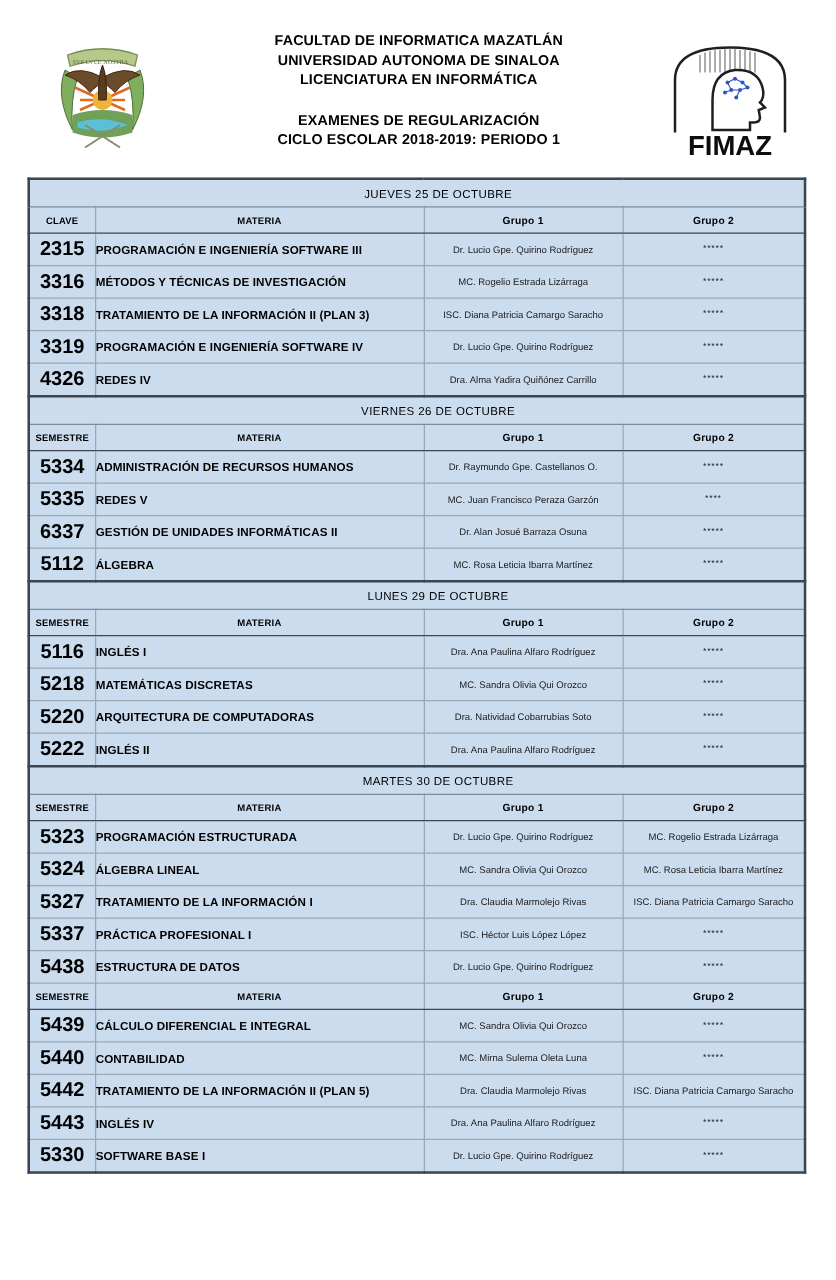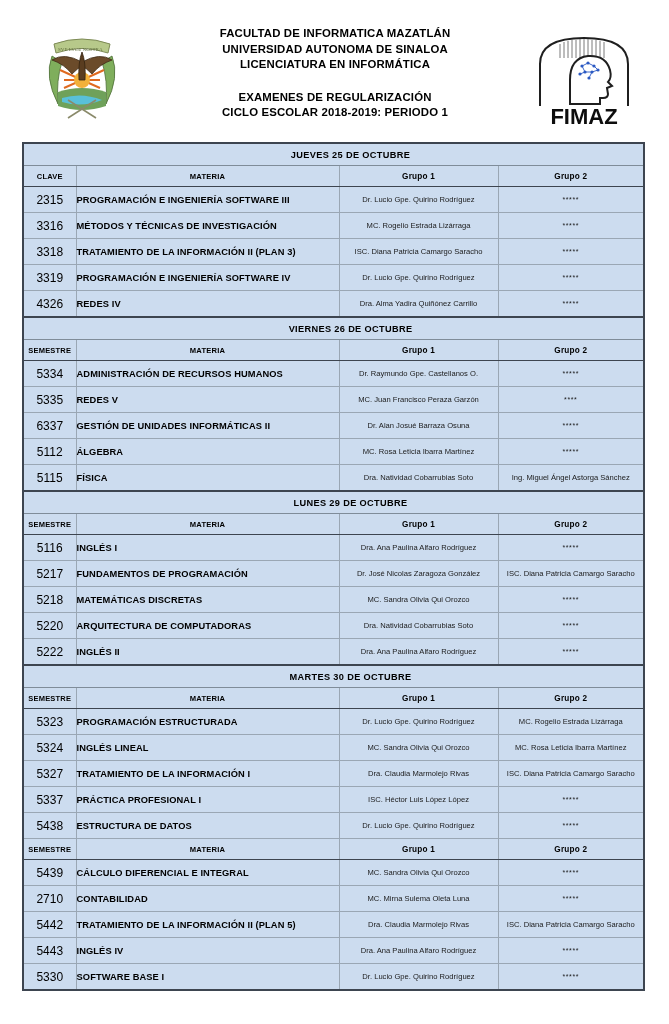--- a/index.html
+++ b/index.html
@@ -87,21 +87,21 @@
 
   col.c-clave   { width: 53px; }
   col.c-materia { width: 263px; }
   col.c-g1      { width: 159px; }
   col.c-g2      { width: 146px; }
 
   tr.day-row td {
     height: 21px;
     text-align: center;
     font-size: 9.2px;
-    font-weight: bold;
+    font-weight: normal;
     letter-spacing: 0.35px;
     border-left: 2px solid #3d4550;
     border-right: 2px solid #3d4550;
     border-top: 2px solid #3d4550;
     border-bottom: 1px solid #7f8c99;
     padding-left: 34px;
   }
   tr.head-row td {
     height: 20px;
     text-align: center;
@@ -111,22 +111,22 @@
     border-bottom: 1px solid #3d4550;
     border-top: 1px solid #7f8c99;
   }
   tr.head-row td.h-materia { font-size: 7.6px; }
   tr.head-row td.h-g1,
   tr.head-row td.h-g2 { font-size: 8.2px; }
 
   tr.data-row td { height: 25px; vertical-align: middle; }
   td.cl {
     text-align: center;
-    font-size: 12px;
-    font-weight: normal;
+    font-size: 16px;
+    font-weight: bold;
   }
   td.mat {
     text-align: left;
     padding-left: 8px;
     font-size: 9.3px;
     font-weight: bold;
     letter-spacing: 0.1px;
     white-space: nowrap;
   }
   td.g {
@@ -319,49 +319,37 @@
         <td class="mat">GESTIÓN DE UNIDADES INFORMÁTICAS II</td>
         <td class="g g1">Dr. Alan Josué Barraza Osuna</td>
         <td class="g g2 stars">*****</td>
       </tr>
       <tr class="data-row">
         <td class="cl">5112</td>
         <td class="mat">ÁLGEBRA</td>
         <td class="g g1">MC. Rosa Leticia Ibarra Martínez</td>
         <td class="g g2 stars">*****</td>
       </tr>
-      <tr class="data-row">
-        <td class="cl">5115</td>
-        <td class="mat">FÍSICA</td>
-        <td class="g g1">Dra. Natividad Cobarrubias Soto</td>
-        <td class="g g2">Ing. Miguel Ángel Astorga Sánchez</td>
-      </tr>
 
       <tr class="day-row">
         <td colspan="4">LUNES 29 DE OCTUBRE</td>
       </tr>
       <tr class="head-row">
         <td class="h-clave">SEMESTRE</td>
         <td class="h-materia">MATERIA</td>
         <td class="h-g1">Grupo 1</td>
         <td class="h-g2">Grupo 2</td>
       </tr>
       <tr class="data-row">
         <td class="cl">5116</td>
         <td class="mat">INGLÉS I</td>
         <td class="g g1">Dra. Ana Paulina Alfaro Rodríguez</td>
         <td class="g g2 stars">*****</td>
       </tr>
       <tr class="data-row">
-        <td class="cl">5217</td>
-        <td class="mat">FUNDAMENTOS DE PROGRAMACIÓN</td>
-        <td class="g g1">Dr. José Nicolas Zaragoza González</td>
-        <td class="g g2">ISC. Diana Patricia Camargo Saracho</td>
-      </tr>
-      <tr class="data-row">
         <td class="cl">5218</td>
         <td class="mat">MATEMÁTICAS DISCRETAS</td>
         <td class="g g1">MC. Sandra Olivia Qui Orozco</td>
         <td class="g g2 stars">*****</td>
       </tr>
       <tr class="data-row">
         <td class="cl">5220</td>
         <td class="mat">ARQUITECTURA DE COMPUTADORAS</td>
         <td class="g g1">Dra. Natividad Cobarrubias Soto</td>
         <td class="g g2 stars">*****</td>
@@ -383,21 +371,21 @@
         <td class="h-g2">Grupo 2</td>
       </tr>
       <tr class="data-row">
         <td class="cl">5323</td>
         <td class="mat">PROGRAMACIÓN ESTRUCTURADA</td>
         <td class="g g1">Dr. Lucio Gpe. Quirino Rodríguez</td>
         <td class="g g2">MC. Rogelio Estrada Lizárraga</td>
       </tr>
       <tr class="data-row">
         <td class="cl">5324</td>
-        <td class="mat">INGLÉS LINEAL</td>
+        <td class="mat">ÁLGEBRA LINEAL</td>
         <td class="g g1">MC. Sandra Olivia Qui Orozco</td>
         <td class="g g2">MC. Rosa Leticia Ibarra Martínez</td>
       </tr>
       <tr class="data-row">
         <td class="cl">5327</td>
         <td class="mat">TRATAMIENTO DE LA INFORMACIÓN I</td>
         <td class="g g1">Dra. Claudia Marmolejo Rivas</td>
         <td class="g g2">ISC. Diana Patricia Camargo Saracho</td>
       </tr>
       <tr class="data-row">
@@ -419,21 +407,21 @@
         <td class="h-g1">Grupo 1</td>
         <td class="h-g2">Grupo 2</td>
       </tr>
       <tr class="data-row">
         <td class="cl">5439</td>
         <td class="mat">CÁLCULO DIFERENCIAL E INTEGRAL</td>
         <td class="g g1">MC. Sandra Olivia Qui Orozco</td>
         <td class="g g2 stars">*****</td>
       </tr>
       <tr class="data-row">
-        <td class="cl">2710</td>
+        <td class="cl">5440</td>
         <td class="mat">CONTABILIDAD</td>
         <td class="g g1">MC. Mirna Sulema Oleta Luna</td>
         <td class="g g2 stars">*****</td>
       </tr>
       <tr class="data-row">
         <td class="cl">5442</td>
         <td class="mat">TRATAMIENTO DE LA INFORMACIÓN II (PLAN 5)</td>
         <td class="g g1">Dra. Claudia Marmolejo Rivas</td>
         <td class="g g2">ISC. Diana Patricia Camargo Saracho</td>
       </tr>

